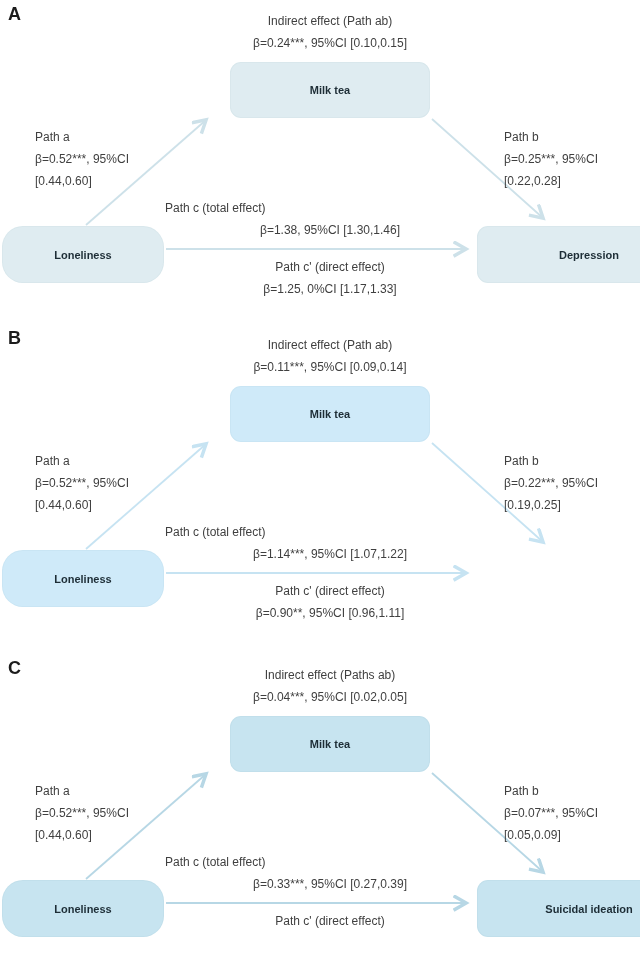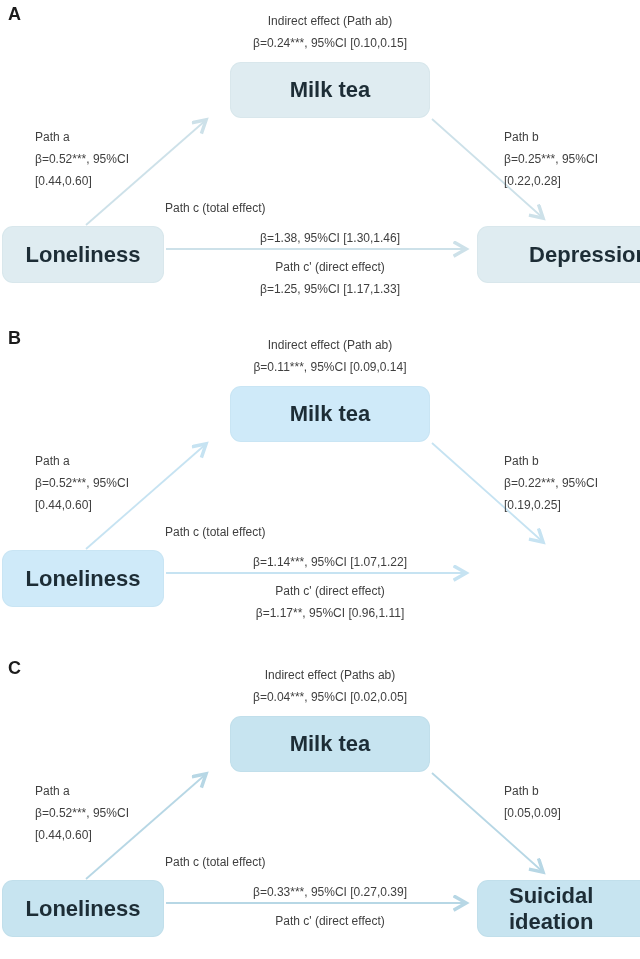--- a/index.html
+++ b/index.html
@@ -21,32 +21,32 @@
     font-size:18px;font-weight:bold;color:#1c1c1c;letter-spacing:.5px;
   }
   .stat-text{font-size:12px;line-height:22px;color:#3f3f3f;}
 
   .indirect{position:absolute;left:120px;top:10px;width:420px;text-align:center;}
 
   .node{
     position:absolute;display:flex;align-items:center;justify-content:center;
     background:var(--node-bg,#dfecf1);
     border-radius:11px;
-    font-size:22px;font-weight:bold;color:#1d2d36;
+    font-size:11px;font-weight:bold;color:#1d2d36;
     box-shadow:0 0 0 1px rgba(40,80,100,0.03) inset;
   }
   .node-mediator{left:230px;top:62px;width:200px;height:56px;}
-  .node-left{left:2px;top:226px;width:162px;height:57px;}
+  .node-left{left:2px;top:226px;width:162px;height:57px;border-radius:21px;}
   .node-right{left:477px;top:226px;width:160px;height:57px;padding-left:32px;}
 
   .path-a-block{position:absolute;left:35px;top:126px;text-align:left;}
   .path-b-block{position:absolute;left:504px;top:126px;width:136px;text-align:left;}
 
   .c-title {position:absolute;left:165px;top:197px;width:330px;text-align:left;}
-  .c-stat  {position:absolute;left:165px;top:219px;width:330px;text-align:center;margin-top:8px;}
+  .c-stat  {position:absolute;left:165px;top:219px;width:330px;text-align:center;}
   .cp-title{position:absolute;left:165px;top:256px;width:330px;text-align:center;}
   .cp-stat {position:absolute;left:165px;top:278px;width:330px;text-align:center;}
 
   svg.arrows{position:absolute;inset:0;width:640px;height:320px;}
   .arrow-line{stroke:var(--arrow,#cde1e9);stroke-width:1.8;fill:none;}
   .arrow-head{stroke:var(--arrow,#cde1e9);stroke-width:1.9;fill:none;}
 </style>
 </head>
 <body>
 
@@ -80,21 +80,21 @@
 
     <div class="path-b-block stat-text">
       <div>Path b</div>
       <div>β=0.25***, 95%CI</div>
       <div>[0.22,0.28]</div>
     </div>
 
     <div class="c-title stat-text">Path c (total effect)</div>
     <div class="c-stat stat-text">β=1.38, 95%CI [1.30,1.46]</div>
     <div class="cp-title stat-text">Path c' (direct effect)</div>
-    <div class="cp-stat stat-text">β=1.25, 95%CI [1.17,1.33]</div>
+    <div class="cp-stat stat-text">β=1.25, 0%CI [1.17,1.33]</div>
 
     <div class="node node-left">Loneliness</div>
     <div class="node node-right">Depression</div>
   </div>
 </section>
 
 <section class="panel p-b" style="--node-bg: #cfeaf9; --arrow: #c6e3f2;">
   <div class="layer">
     <svg class="arrows" viewBox="0 0 640 320">
       <defs>
@@ -124,21 +124,21 @@
 
     <div class="path-b-block stat-text">
       <div>Path b</div>
       <div>β=0.22***, 95%CI</div>
       <div>[0.19,0.25]</div>
     </div>
 
     <div class="c-title stat-text">Path c (total effect)</div>
     <div class="c-stat stat-text">β=1.14***, 95%CI [1.07,1.22]</div>
     <div class="cp-title stat-text">Path c' (direct effect)</div>
-    <div class="cp-stat stat-text">β=1.17**, 95%CI [0.96,1.11]</div>
+    <div class="cp-stat stat-text">β=0.90**, 95%CI [0.96,1.11]</div>
 
     <div class="node node-left">Loneliness</div>
   </div>
 </section>
 
 <section class="panel p-c" style="--node-bg: #c7e4f0; --arrow: #b7d7e5;">
   <div class="layer">
     <svg class="arrows" viewBox="0 0 640 320">
       <defs>
         <marker id="head-2" markerWidth="10" markerHeight="10" refX="7.4" refY="4.5" orient="auto">
@@ -160,20 +160,21 @@
     <div class="node node-mediator">Milk tea</div>
 
     <div class="path-a-block stat-text">
       <div>Path a</div>
       <div>β=0.52***, 95%CI</div>
       <div>[0.44,0.60]</div>
     </div>
 
     <div class="path-b-block stat-text">
       <div>Path b</div>
+      <div>β=0.07***, 95%CI</div>
       <div>[0.05,0.09]</div>
     </div>
 
     <div class="c-title stat-text">Path c (total effect)</div>
     <div class="c-stat stat-text">β=0.33***, 95%CI [0.27,0.39]</div>
     <div class="cp-title stat-text">Path c' (direct effect)</div>
 
     <div class="node node-left">Loneliness</div>
     <div class="node node-right">Suicidal ideation</div>
   </div>

